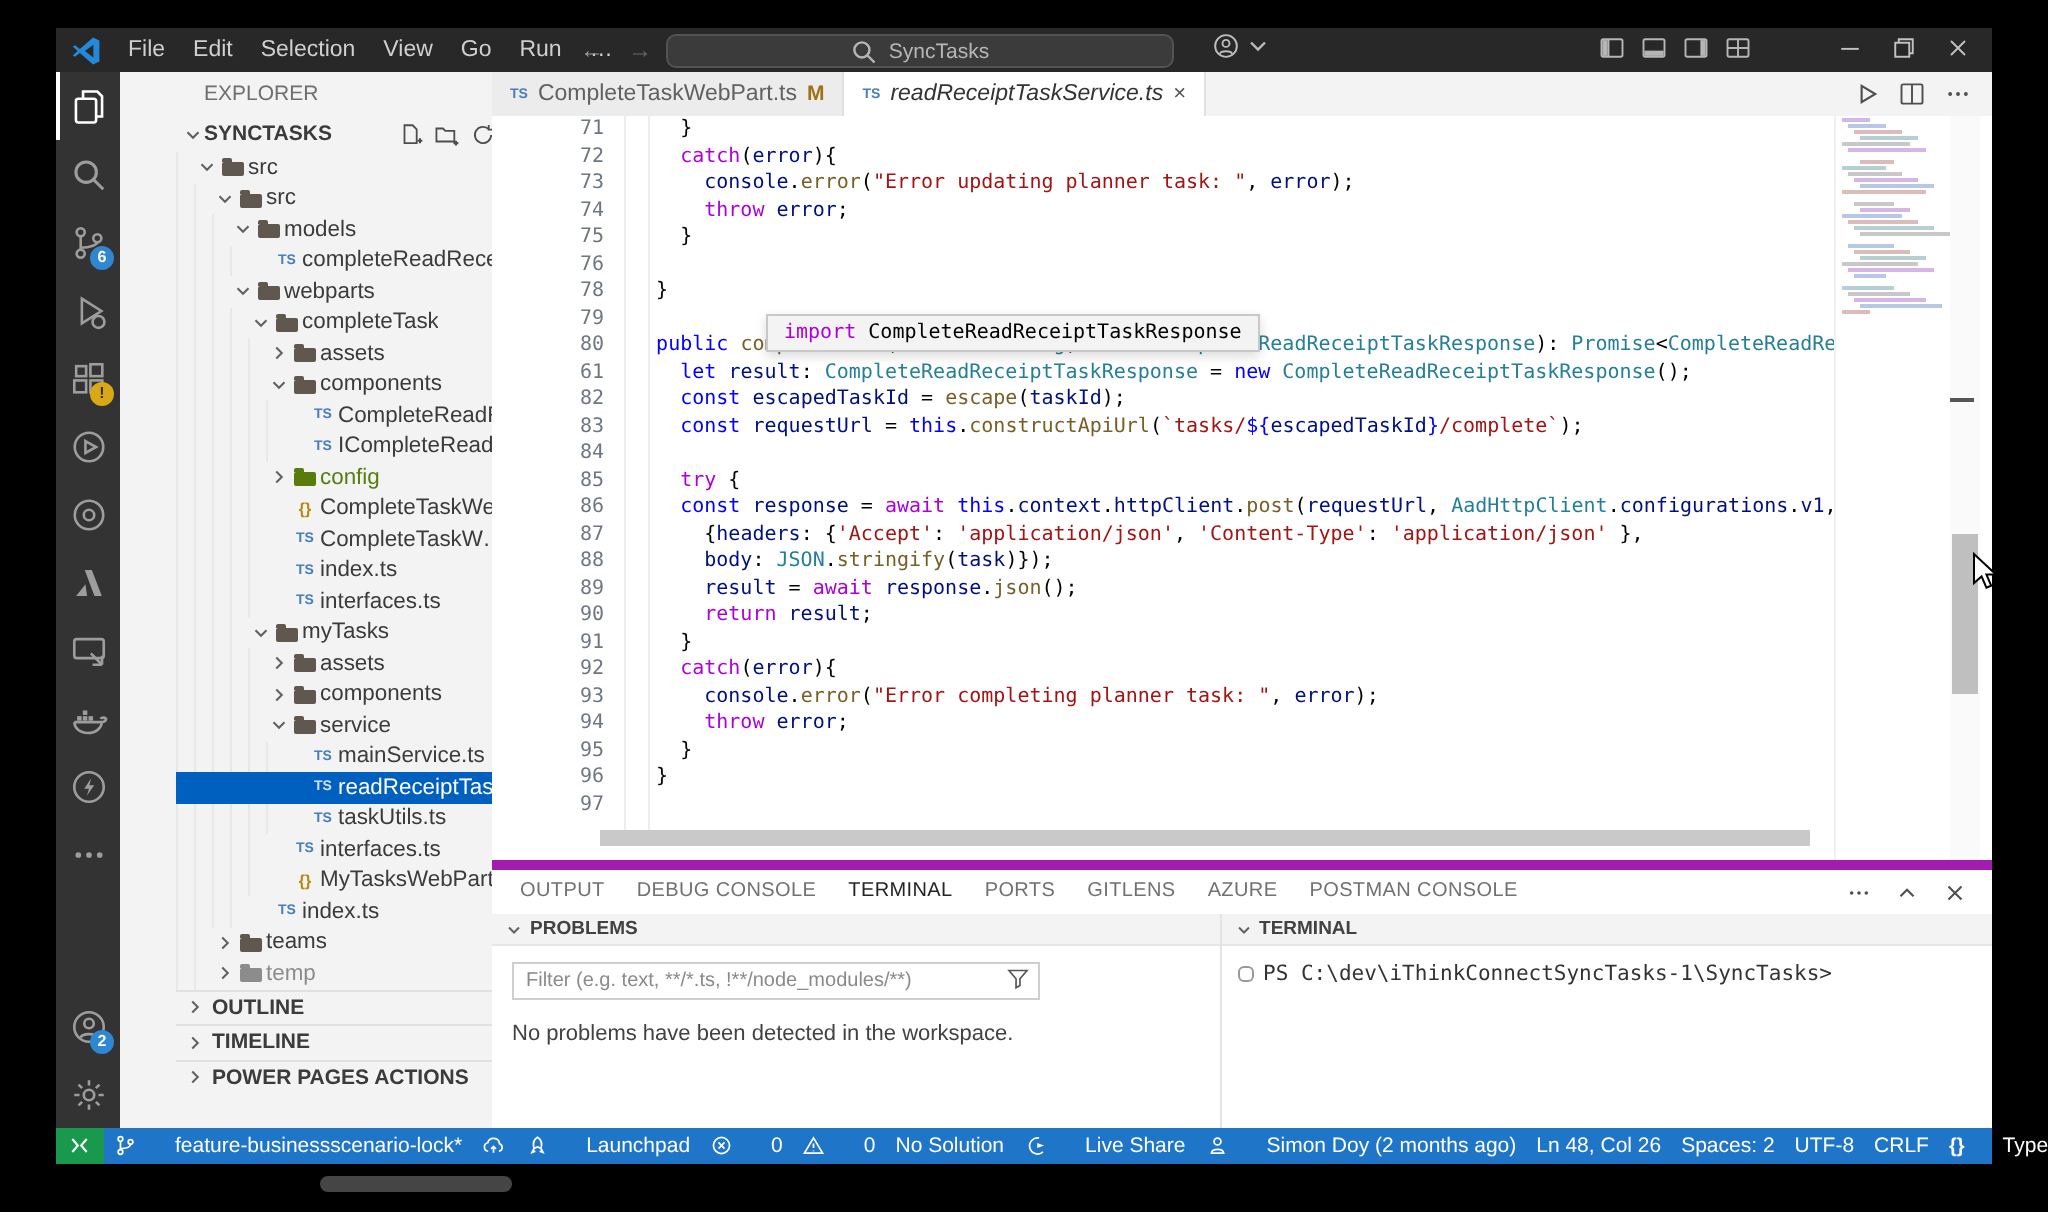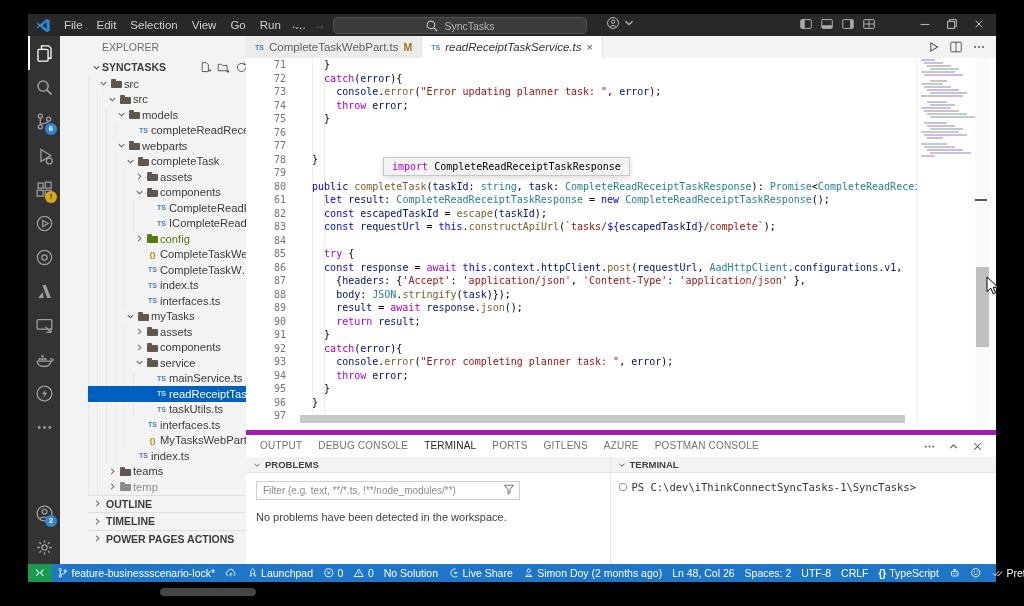--- a/index.html
+++ b/index.html
@@ -64,21 +64,21 @@
   .tabbar{position:absolute;left:0;top:0;width:750px;height:22px;background:#f3f3f3;border-bottom:1px solid #e7e7e7;display:flex;}
   .tab{height:22px;display:flex;align-items:center;gap:5px;padding:0 9px;font-size:11.5px;border-right:1px solid #e0e0e0;color:#616161;background:#ececec;}
   .tab.active{background:#ffffff;color:#333;}
   .tab.active .tablabel{font-style:italic;}
   .tab .m{color:#9e7317;font-weight:bold;font-size:10.5px;}
   .tab .x{color:#555;font-size:11px;}
   .edactions{margin-left:auto;display:flex;align-items:center;gap:9px;padding-right:10px;color:#4f4f4f;}
   .edactions svg{width:14px;height:14px;}
 
   .editor{position:absolute;left:0;top:22px;width:750px;height:372px;overflow:hidden;background:#fff;}
-  #codelines{position:absolute;left:0;top:0;width:671px;overflow:hidden;font-family:"DejaVu Sans Mono",monospace;font-size:10px;}
+  #codelines{position:absolute;left:16px;top:0;width:671px;overflow:hidden;font-family:"DejaVu Sans Mono",monospace;font-size:10px;}
   .crow{display:flex;height:13.5px;line-height:13.5px;}
   .ln{width:40px;flex:none;text-align:right;padding-right:14px;color:#6e7681;}
   .lc{white-space:pre;flex:none;}
   .c-d{color:#000}.c-k{color:#af00db}.c-b{color:#0000ff}.c-s{color:#a31515}
   .c-f{color:#795e26}.c-v{color:#001080}.c-t{color:#267f99}.c-bold{color:#333;font-weight:bold}
   .guide{position:absolute;top:0;width:1px;background:rgba(0,0,0,0.07);height:358px;}
 
   .tooltip{position:absolute;left:137px;top:99px;background:#f3f3f3;border:1px solid #c8c8c8;box-shadow:0 2px 6px rgba(0,0,0,.15);
            font-family:"DejaVu Sans Mono",monospace;font-size:10px;line-height:15px;padding:1px 8px;z-index:5;white-space:pre;}
   .minimap{position:absolute;left:671px;top:0;width:56px;height:372px;background:#fff;border-left:1px solid #f0f0f0;}
@@ -110,21 +110,21 @@
   .funnel{position:absolute;right:5px;top:3px;color:#555;}
   .funnel svg{width:12px;height:12px;}
   .probmsg{margin:11px 0 0 10px;font-size:11px;color:#424242;}
   .termline{margin:8px 0 0 8px;display:flex;align-items:center;gap:5px;font-family:"DejaVu Sans Mono",monospace;font-size:10.5px;color:#333;}
   .termcirc{width:6px;height:6px;border-radius:3px;border:1px solid #9a9a9a;flex:none;}
 
   
   .statusbar{position:absolute;left:0;top:550px;width:968px;height:18px;display:flex;align-items:center;color:#fff;font-size:10.5px;}
   .sbleft{display:flex;align-items:center;height:18px;}
   .sbright{margin-left:auto;display:flex;align-items:center;height:18px;padding-right:4px;}
-  .sitem{display:flex;align-items:center;gap:3px;padding:0 5px;height:18px;white-space:nowrap;}
+  .sitem{display:flex;align-items:center;gap:19px;padding:0 5px;height:18px;white-space:nowrap;}
   .sitem svg{width:11.5px;height:11.5px;}
   .sitem .btxt{font-size:10px;font-weight:bold;}
   .sremote{width:24px;justify-content:center;padding:0;}
 
   
   .cursor{position:absolute;left:986px;top:276px;z-index:50;}
   .artifact{position:absolute;left:160px;top:588px;width:96px;height:8px;background:#6a6a6a;border-radius:4px;opacity:.65;}
 </style>
 </head>
 <body>
@@ -844,24 +844,20 @@
             <div class="crow">
               <span class="ln">74</span>
               <span class="lc"><span class="c-d">      </span><span class="c-k">throw</span><span class="c-d"> </span><span class="c-v">error</span><span class="c-d">;</span></span>
             </div>
             <div class="crow">
               <span class="ln">75</span>
               <span class="lc"><span class="c-d">    }</span></span>
             </div>
             <div class="crow">
               <span class="ln">76</span>
-              <span class="lc"></span>
-            </div>
-            <div class="crow">
-              <span class="ln">77</span>
               <span class="lc"></span>
             </div>
             <div class="crow">
               <span class="ln">78</span>
               <span class="lc"><span class="c-d">  }</span></span>
             </div>
             <div class="crow">
               <span class="ln">79</span>
               <span class="lc"></span>
             </div>

